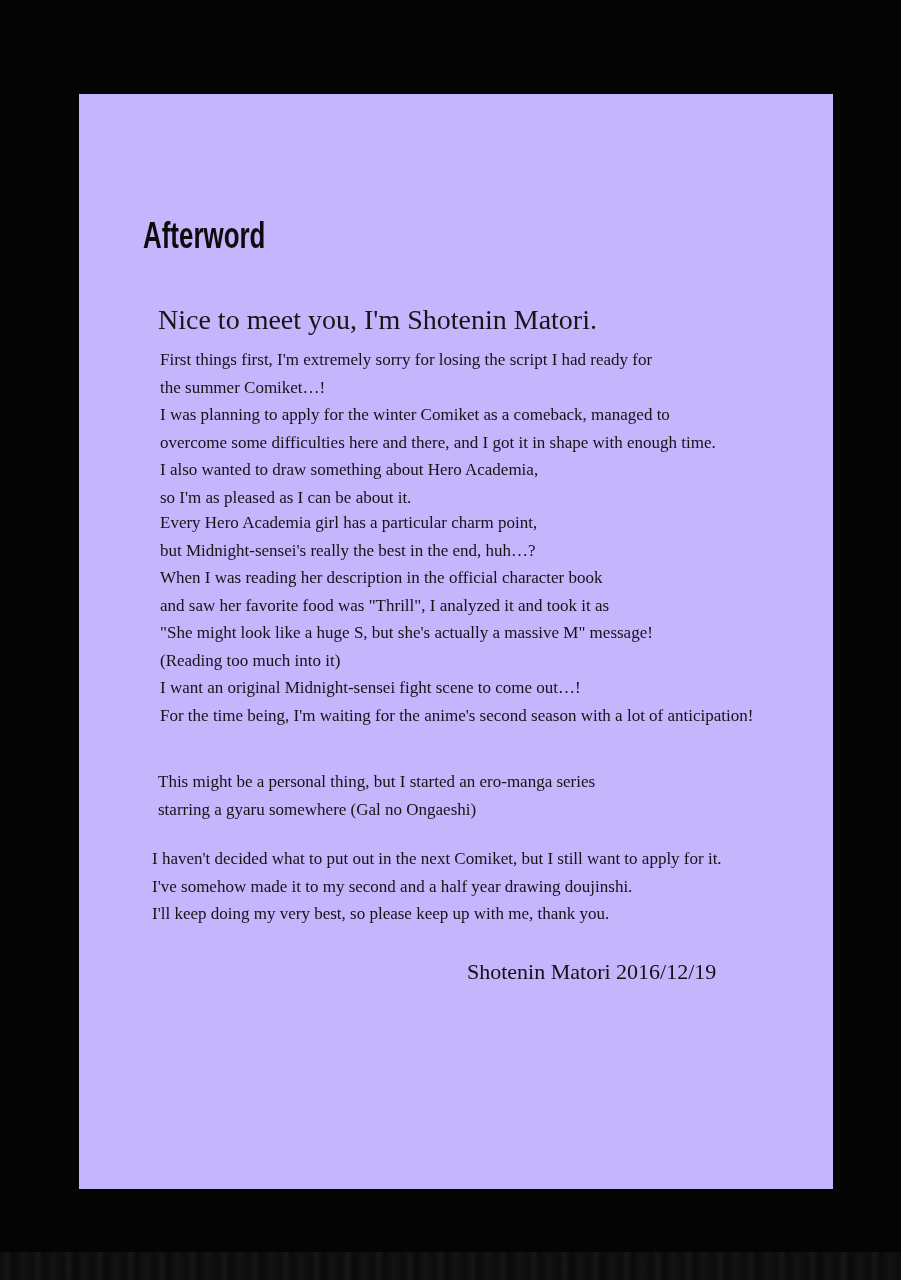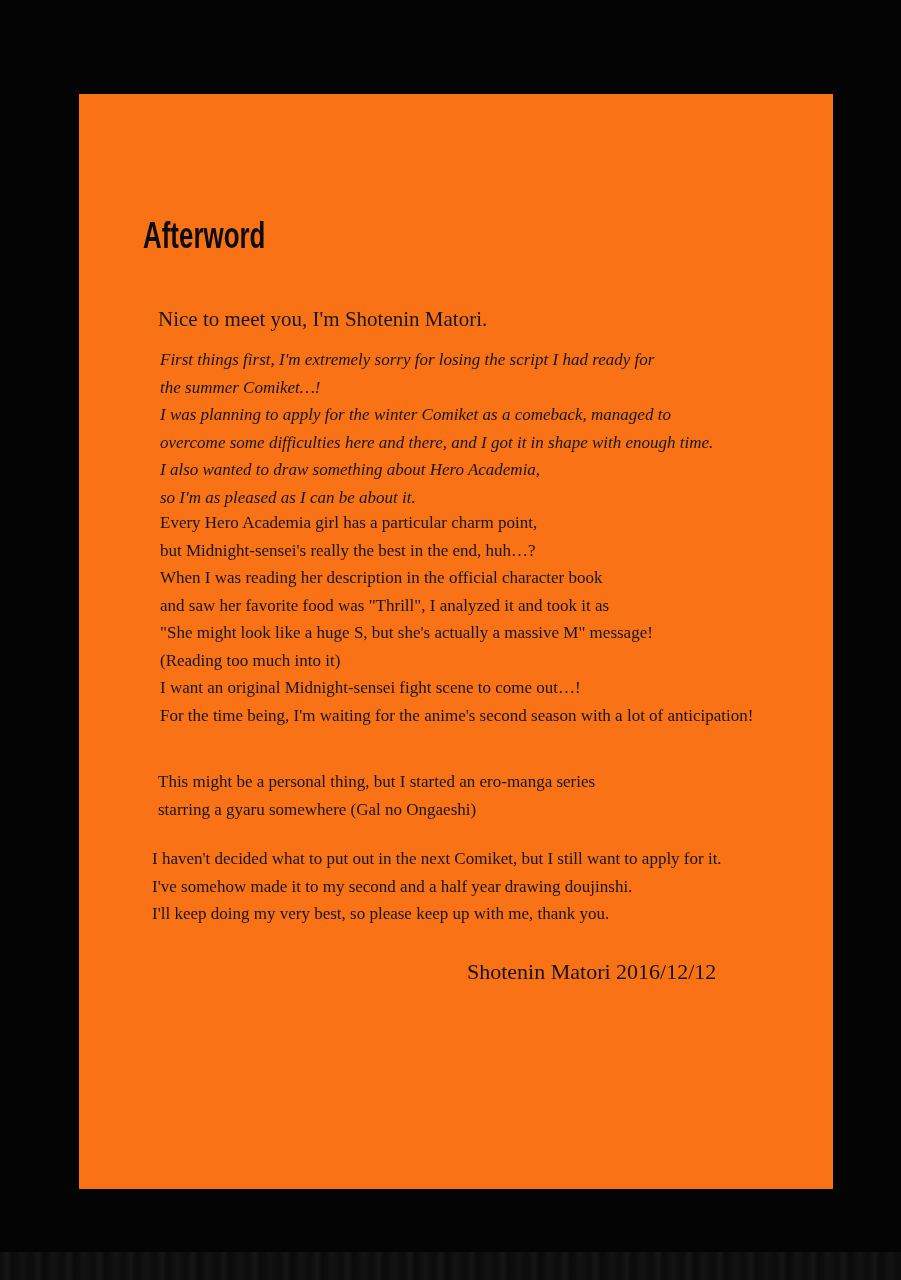--- a/index.html
+++ b/index.html
@@ -22,50 +22,50 @@
     background-image: repeating-linear-gradient(
       90deg,
       #0d0d0d 0px, #181818 7px, #0b0b0b 13px, #151515 22px, #0e0e0e 31px
     );
     opacity: 0.9;
   }
   .page {
     position: absolute;
     left: 79px; top: 94px;
     width: 754px; height: 1095px;
-    background: #f97316;
+    background: #c4b5fd;
     color: #161616;
   }
   .page-title {
     position: absolute;
     left: 64px; top: 124px;
     font-family: "Liberation Sans", "DejaVu Sans", sans-serif;
     font-weight: 700;
     font-size: 36px;
     line-height: 1;
     letter-spacing: 0px;
     color: #0c0c0c;
     transform: scaleX(0.72);
     transform-origin: left top;
     white-space: nowrap;
   }
   .greeting {
     position: absolute;
     left: 79px; top: 212px;
-    font-size: 21px;
+    font-size: 28px;
     line-height: 27px;
     white-space: pre-line;
   }
   .para {
     font-size: 17px;
     line-height: 27.5px;
     white-space: pre-line;
     color: #141414;
   }
-  .para-1 { position: absolute; left: 81px; top: 252px; width: 640px; font-style: italic; }
+  .para-1 { position: absolute; left: 81px; top: 252px; width: 640px; }
   .para-2 { position: absolute; left: 81px; top: 415px; width: 660px; }
   .para-3 { position: absolute; left: 79px; top: 674px; width: 620px; }
   .para-4 { position: absolute; left: 73px; top: 751px; width: 660px; }
   .signature {
     position: absolute;
     left: 388px; top: 863px;
     font-size: 22px;
     line-height: 29px;
     white-space: nowrap;
     color: #121212;
@@ -98,15 +98,15 @@
 I want an original Midnight-sensei fight scene to come out…!
 For the time being, I'm waiting for the anime's second season with a lot of anticipation!</div>
 
     <div class="para para-4">I haven't decided what to put out in the next Comiket, but I still want to apply for it.
 I've somehow made it to my second and a half year drawing doujinshi.
 I'll keep doing my very best, so please keep up with me, thank you.</div>
 
     <div class="para para-3">This might be a personal thing, but I started an ero-manga series
 starring a gyaru somewhere (Gal no Ongaeshi)</div>
 
-    <div class="signature">Shotenin Matori 2016/12/12</div>
+    <div class="signature">Shotenin Matori 2016/12/19</div>
   </div>
 </div>
 
 </body></html>

